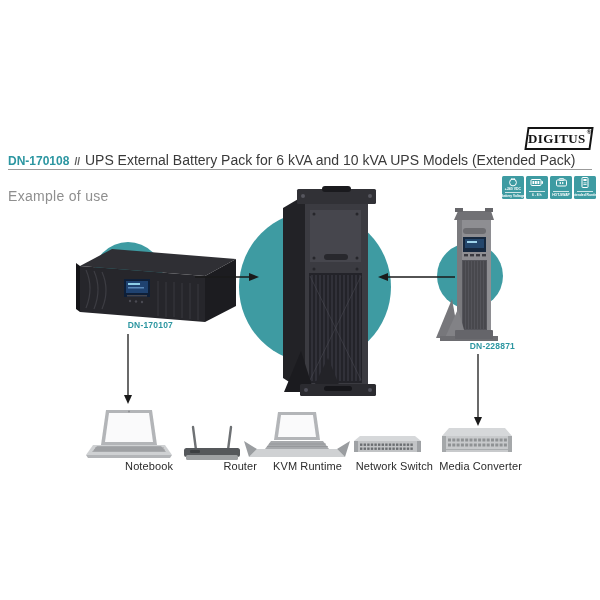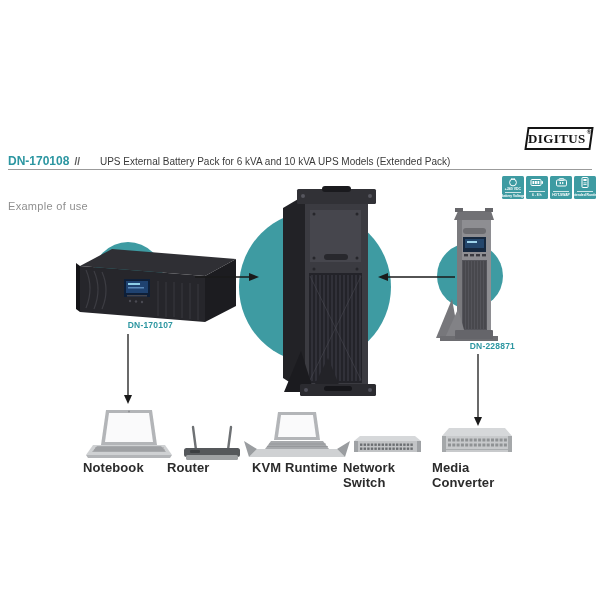--- a/index.html
+++ b/index.html
@@ -18,21 +18,21 @@
   .logo-text {
     transform:skewX(8deg); font-family:"Liberation Serif", serif;
     font-weight:bold; font-size:13px; color:#141414; letter-spacing:.4px; line-height:1;
   }
   .logo-reg { font-size:6px; vertical-align:top; position:relative; top:-3px; left:1px; font-family:"Liberation Sans",sans-serif; }
 
   
   .header-row { position:absolute; left:8px; top:151px; width:584px; white-space:nowrap; }
   .product-id { color:#2C96A1; font-weight:bold; font-size:12px; }
   .header-sep { color:#5a5a5a; font-size:10px; margin:0 5px; font-weight:bold; }
-  .header-title { color:#3a3a3a; font-size:10px;margin-left:15px; }
+  .header-title { color:#3a3a3a; font-size:14px; }
   .divider { position:absolute; left:8px; top:169px; width:584px; height:1px; background:#9b9b9b; }
 
   
   .badges { position:absolute; left:502px; top:176px; display:flex; gap:2px; }
   .badge {
     width:22px; height:23px; background:#3E9BA2; border-radius:1.5px; color:#fff;
     display:flex; flex-direction:column; align-items:center; justify-content:flex-start;
     padding-top:2px; overflow:hidden;
   }
   .badge-icon { height:9px; display:flex; align-items:center; justify-content:center; }
@@ -40,33 +40,33 @@
   .badge-value:empty { display:none; }
   .badge-rule { width:16px; border-top:1px solid rgba(255,255,255,.75); margin-top:auto; }
   .badge-label { font-size:6px; line-height:6px; transform:scale(.55); white-space:nowrap; font-weight:bold; margin-bottom:1px; }
 
   
   .section-heading { position:absolute; left:8px; top:184px; }
   .heading-de {
     display:inline-block; font-size:11px; font-weight:bold; color:#1f1f1f;
     border-bottom:1.5px solid #1f1f1f; padding-bottom:1px; letter-spacing:.2px;
   }
-  .heading-en { font-size:11px; color:#8f8f8f; margin-top:16px; letter-spacing:.3px; }
+  .heading-en { font-size:14px; color:#8f8f8f; margin-top:4px; letter-spacing:.3px; }
 
   
   .unit-label {
     position:absolute; width:90px; text-align:right; color:#2C96A1;
     font-weight:bold; font-size:8.5px; letter-spacing:.2px;
   }
   .unit-label.left  { left:83px;  top:320px; }
   .unit-label.right { left:425px; top:341px; }
 
   .device-label {
-    position:absolute; top:460px; width:90px; text-align:left;
-    font-size:13px; font-weight:bold; color:#2b2b2b; letter-spacing:.1px;
+    position:absolute; top:460px; width:90px; text-align:right;
+    font-size:11px; font-weight:normal; color:#2b2b2b; letter-spacing:.1px;
   }
   .device-label.notebook   { left:83px; }
   .device-label.router     { left:167px; }
   .device-label.kvm        { left:252px; }
   .device-label.netswitch  { left:343px; }
   .device-label.mediaconv  { left:432px; }
 
   svg.artwork { position:absolute; left:0; top:0; }
 </style>
 </head>

